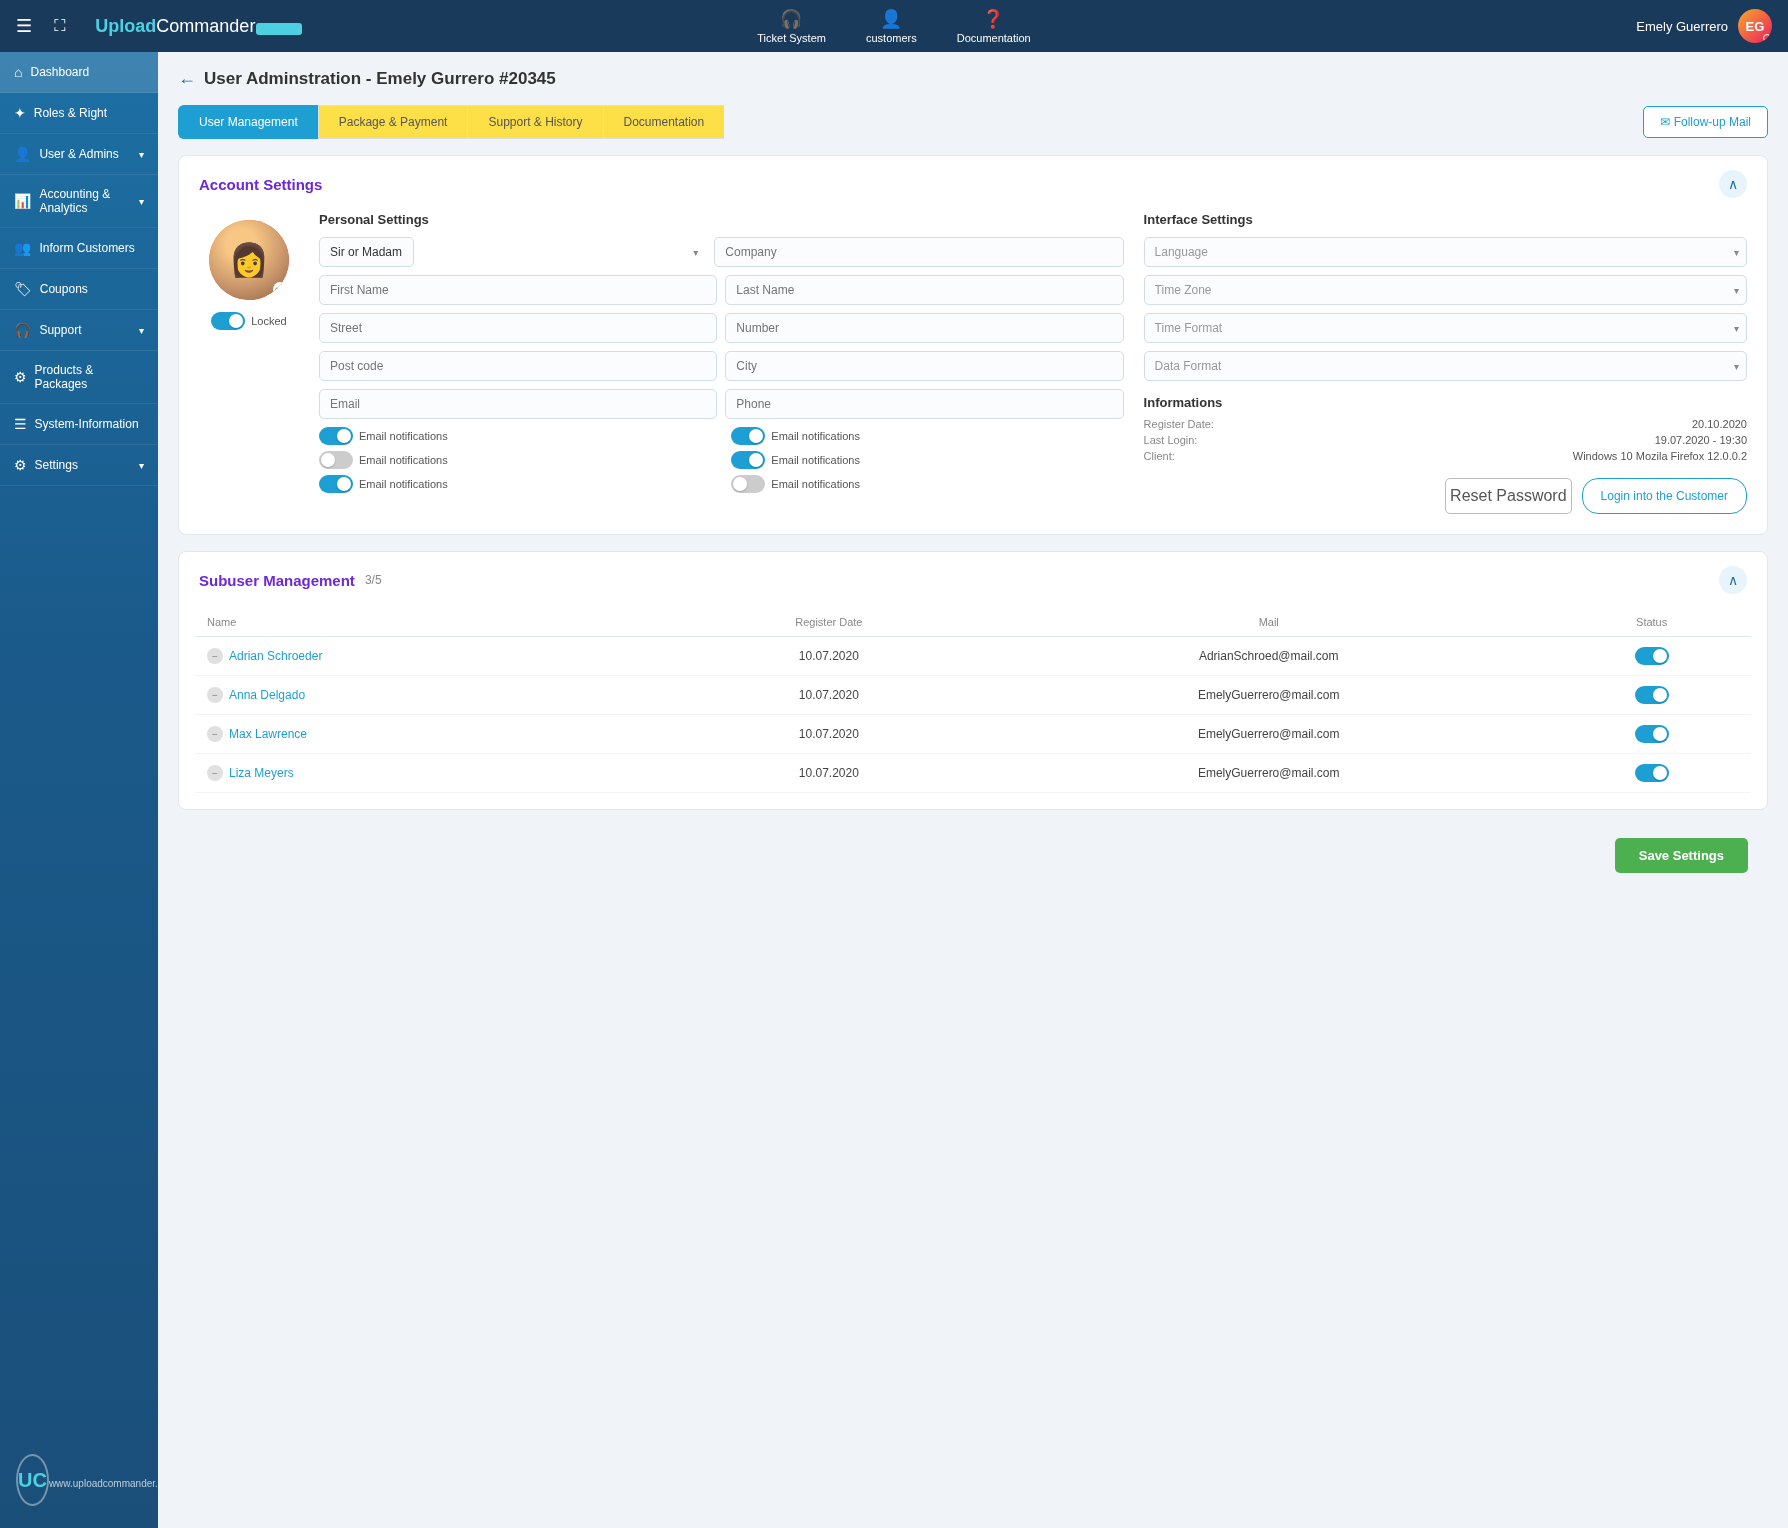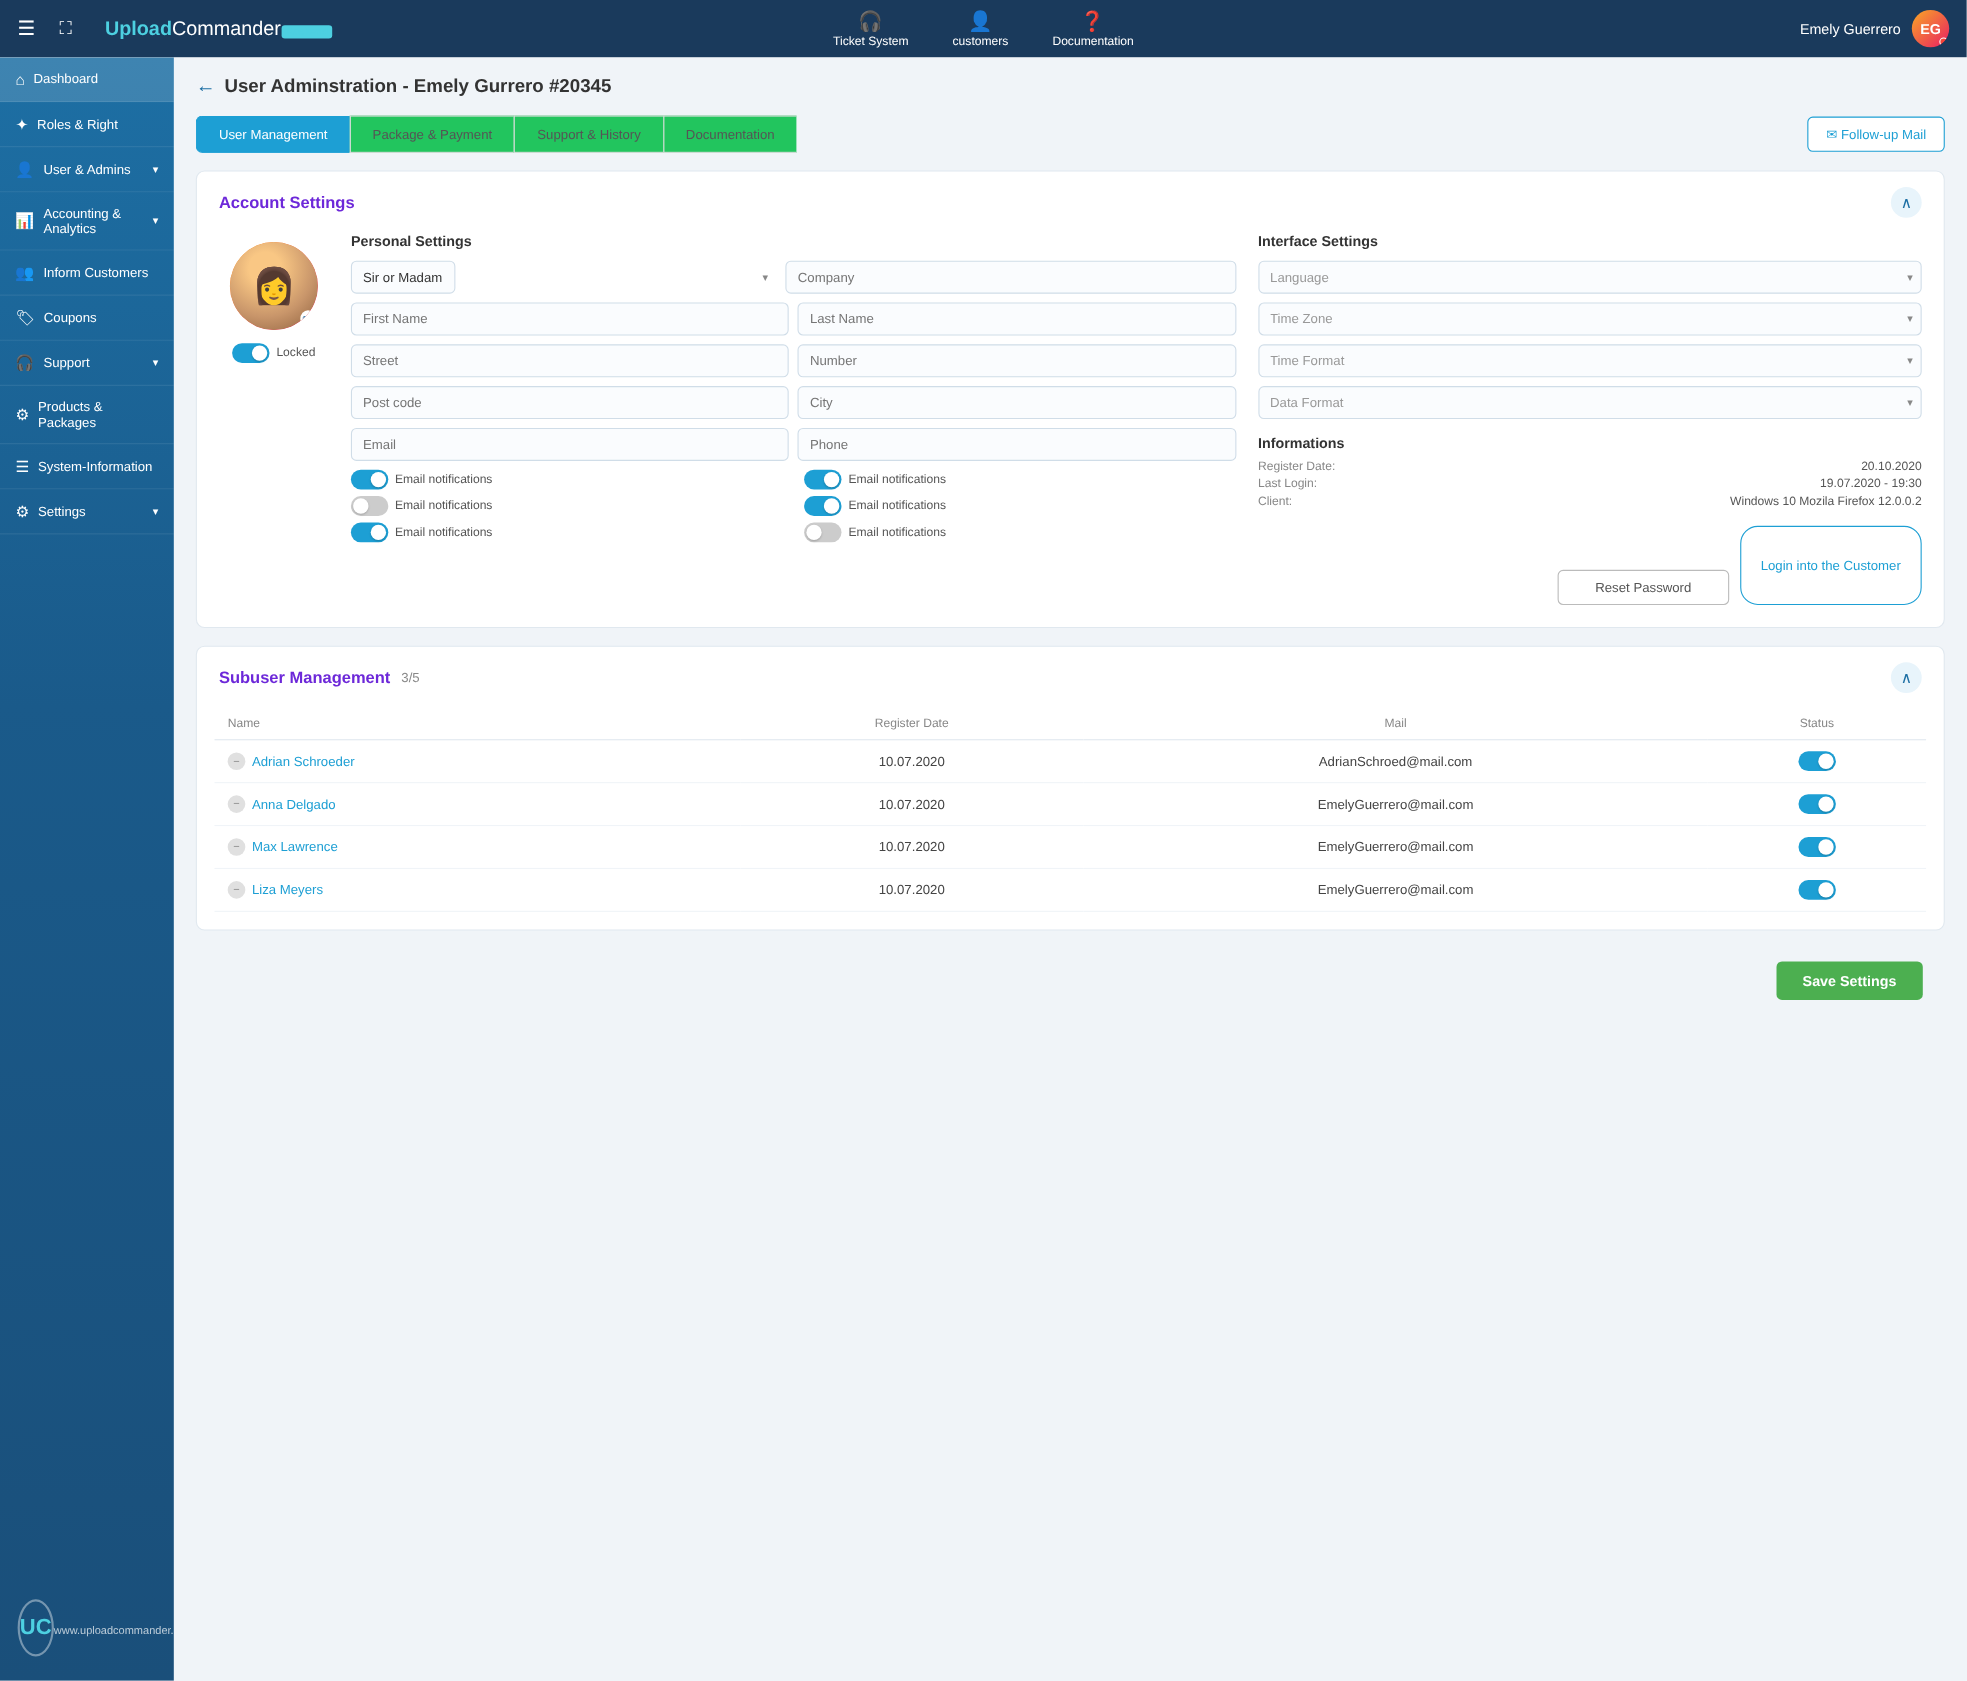--- a/index.html
+++ b/index.html
@@ -149,21 +149,21 @@
     
     .tabs-row {
       display: flex;
       align-items: center;
       gap: 0;
       margin-bottom: 16px;
     }
     .tab-btn {
       padding: 9px 20px;
       border: 1px solid #ddd;
-      background: #22c55e;
+      background: #fde047;
       color: #555;
       font-size: 12px;
       cursor: pointer;
       border-right: none;
     }
     .tab-btn:first-child { border-radius: 6px 0 0 6px; }
     .tab-btn:last-of-type { border-radius: 0 6px 6px 0; border-right: 1px solid #ddd; }
     .tab-btn.active {
       background: #1d9fd4;
       color: white;
@@ -332,28 +332,27 @@
     .info-label { color: #888; }
     .info-value { color: #555; text-align: right; }
 
     .action-row {
       display: flex;
       gap: 10px;
       justify-content: flex-end;
       margin-top: 16px;
     }
     .reset-btn {
-      padding: 8px 33px;
+      padding: 8px 4px;
       background: white;
       border: 1px solid #bbb;
       border-radius: 5px;
-      font-size: 12px;
+      font-size: 16px;
       color: #555;
       cursor: pointer;
-      margin-top: 40px;
     }
     .login-btn {
       padding: 8px 18px;
       background: white;
       border: 1px solid #1d9fd4;
       border-radius: 16px;
       font-size: 12px;
       color: #1d9fd4;
       cursor: pointer;
     }

